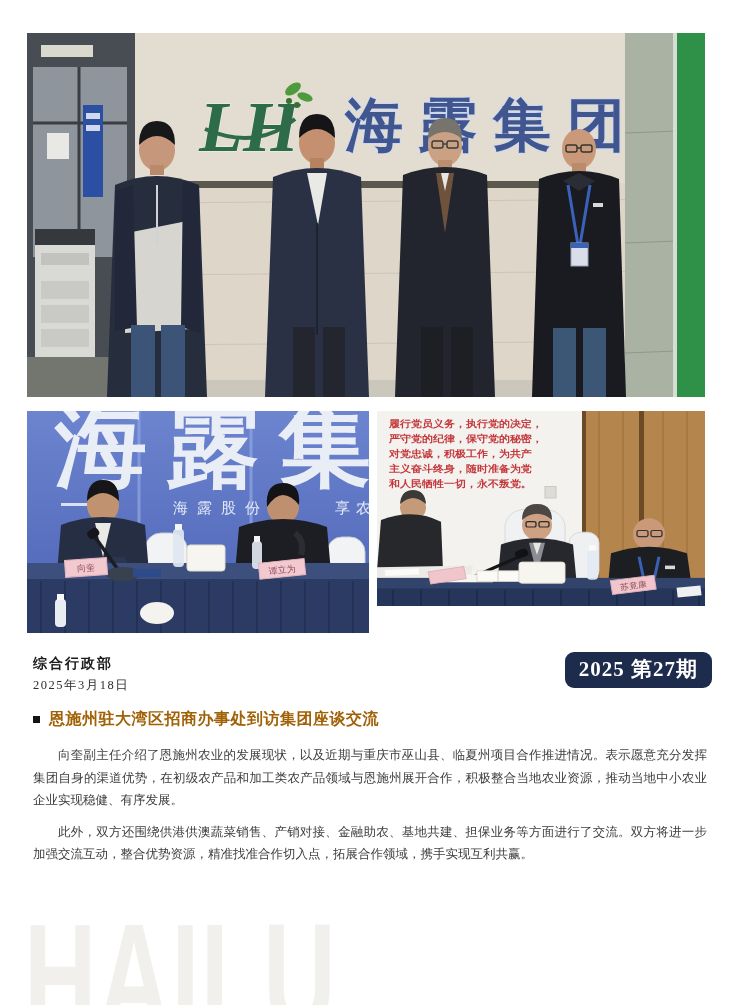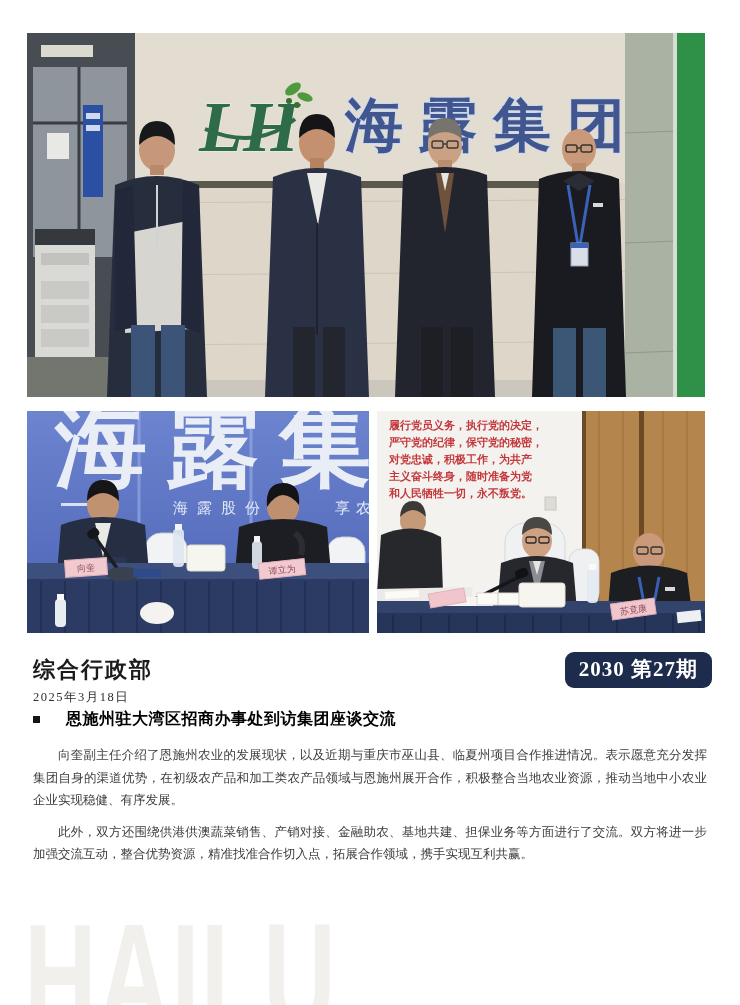--- a/index.html
+++ b/index.html
@@ -1,33 +1,33 @@
 <!DOCTYPE html>
 <html><head>
 <meta charset="utf-8">
 <style>
   html,body{margin:0;padding:0;background:#fff;}
   .page{position:relative;width:740px;height:1005px;background:#ffffff;overflow:hidden;
         font-family:"Liberation Sans","DejaVu Sans",sans-serif;border-radius:22px;}
   figure{margin:0;position:absolute;padding:0;}
   .photo-main{left:27px;top:33px;width:678px;height:364px;}
   .photo-left{left:27px;top:411px;width:342px;height:222px;}
-  .photo-right{left:377px;top:411px;width:328px;height:222px;}
+  .photo-right{left:377px;top:411px;width:328px;height:195px;}
   figure svg{display:block;width:100%;height:100%;}
 
   .byline{position:absolute;left:33px;top:655px;z-index:2;}
-  .department{font-family:"Liberation Serif","DejaVu Serif",serif;font-size:22px;font-weight:bold;
+  .department{font-family:"Liberation Serif","DejaVu Serif",serif;font-size:14px;font-weight:bold;
               color:#1b1b1b;letter-spacing:2px;}
   .pub-date{font-family:"Liberation Serif","DejaVu Serif",serif;font-size:12.5px;color:#2e2e2e;
             margin-top:4px;letter-spacing:1.5px;}
   .issue-badge{position:absolute;right:28px;top:652px;background:#1d2b4c;color:#ffffff;
                font-family:"Liberation Serif","DejaVu Serif",serif;font-weight:bold;font-size:21px;
                padding:3px 14px 5px;border-radius:9px;letter-spacing:1px;z-index:2;}
   .headline{position:absolute;left:33px;top:709px;margin:0;font-size:16px;font-weight:bold;
-            color:#000000;display:flex;align-items:center;gap:26px;z-index:2;letter-spacing:0.5px;}
+            color:#a16207;display:flex;align-items:center;gap:9px;z-index:2;letter-spacing:0.5px;}
   .headline .bullet{width:7px;height:7px;background:#141414;display:inline-block;flex:0 0 auto;}
   .article-body{position:absolute;left:33px;top:744px;width:674px;z-index:1;}
   .article-body p{margin:0 0 9px;font-size:12.5px;line-height:1.8;color:#3d3d3d;
                   text-align:justify;text-indent:2em;}
   .watermark{position:absolute;left:24px;top:901px;z-index:0;font-size:152px;font-weight:bold;
              color:#f1f0ed;line-height:1;white-space:nowrap;letter-spacing:2px;
              transform:scaleX(.66);transform-origin:left top;
              font-family:"Liberation Sans","DejaVu Sans",sans-serif;}
 
   
@@ -349,21 +349,21 @@
         <rect x="52" y="180" width="36" height="14" fill="#f0c6cc" stroke="#e0afb8"></rect>
       </g>
     </svg>
   </figure>
 
   <div class="byline">
     <div class="department">综合行政部</div>
     <div class="pub-date">2025年3月18日</div>
   </div>
 
-  <div class="issue-badge">2030 第27期</div>
+  <div class="issue-badge">2025 第27期</div>
 
   <h1 class="headline">
     <span class="bullet"></span>
     <span>恩施州驻大湾区招商办事处到访集团座谈交流</span>
   </h1>
 
   <div class="article-body">
     <p>向奎副主任介绍了恩施州农业的发展现状，以及近期与重庆市巫山县、临夏州项目合作推进情况。表示愿意充分发挥集团自身的渠道优势，在初级农产品和加工类农产品领域与恩施州展开合作，积极整合当地农业资源，推动当地中小农业企业实现稳健、有序发展。</p>
     <p>此外，双方还围绕供港供澳蔬菜销售、产销对接、金融助农、基地共建、担保业务等方面进行了交流。双方将进一步加强交流互动，整合优势资源，精准找准合作切入点，拓展合作领域，携手实现互利共赢。</p>
   </div>

